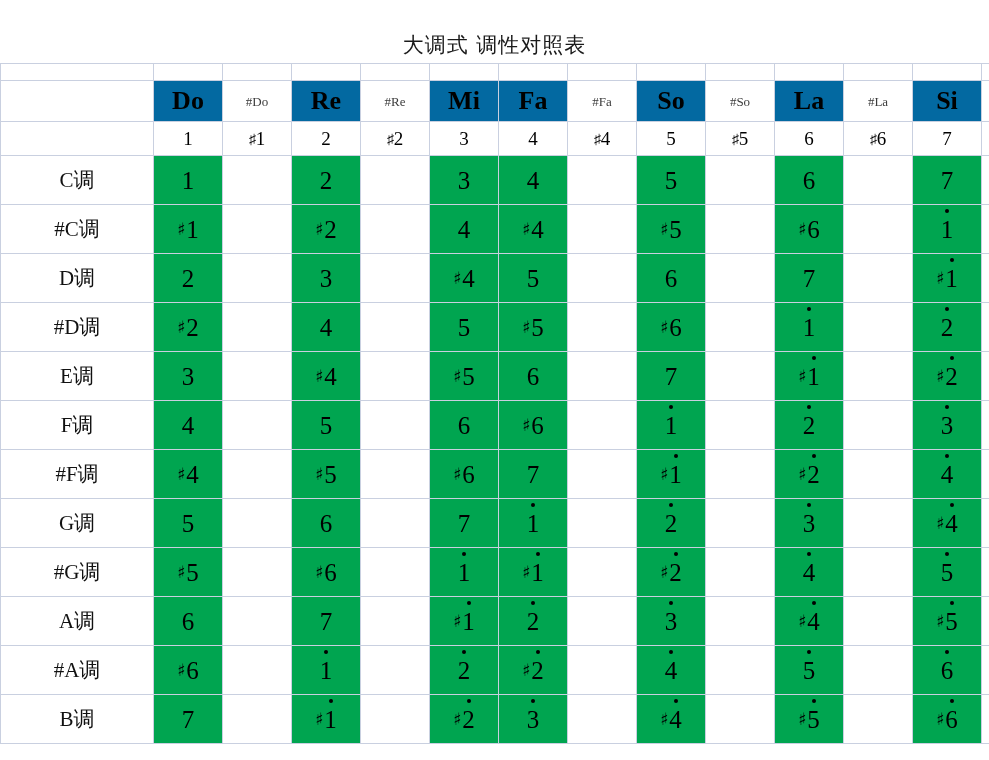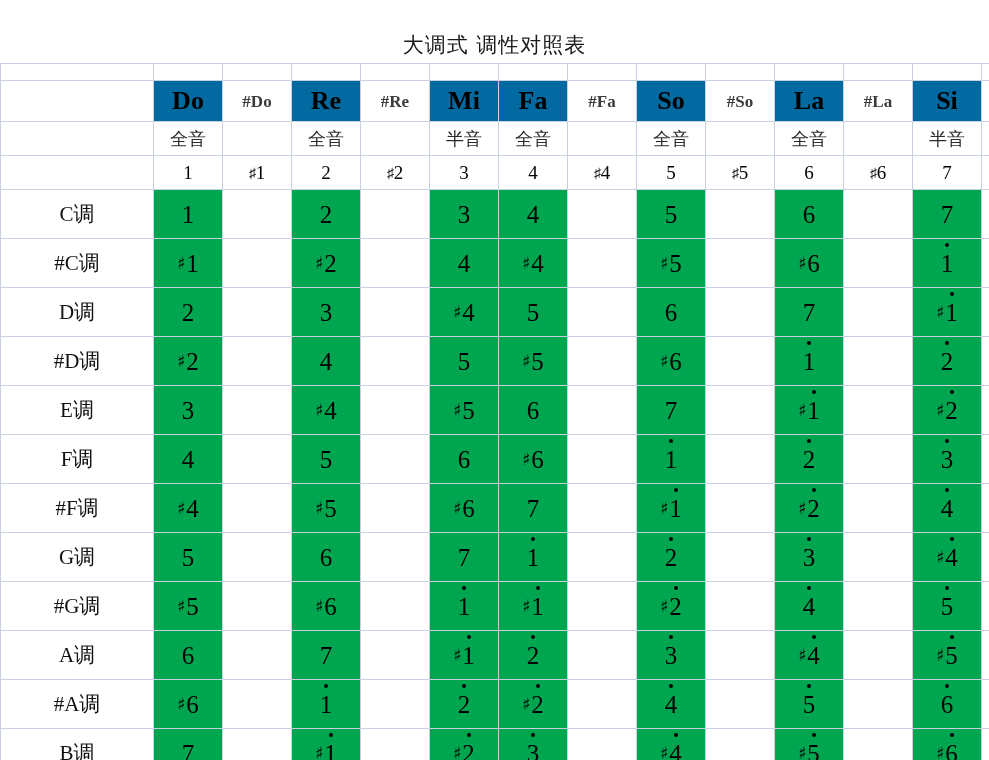--- a/index.html
+++ b/index.html
@@ -40,21 +40,21 @@
   .r-num{height:34px;}
   .r-data{height:49px;}
 
   
   .nm{
     font-size:26px;font-weight:700;line-height:1;
     font-family:"Liberation Serif","DejaVu Serif",serif;
   }
   .nm.hl{background:#0369a1;}
   .nm.sh{
-    font-size:17px;font-weight:700;color:#3b3b3b;
+    font-size:13px;font-weight:400;color:#3b3b3b;
   }
   .step{
     font-size:18px;color:#2b2b2b;
     font-family:"DejaVu Sans","Liberation Sans",sans-serif;
   }
   .deg{font-size:19px;}
   .deg .sp{font-size:14px;vertical-align:1px;}
 
   
   .keylabel{font-size:21px;color:#111;}
@@ -128,36 +128,20 @@
           <td class="nm hl">Mi</td>
           <td class="nm hl">Fa</td>
           <td class="nm sh">#Fa</td>
           <td class="nm hl">So</td>
           <td class="nm sh">#So</td>
           <td class="nm hl">La</td>
           <td class="nm sh">#La</td>
           <td class="nm hl">Si</td>
           <td></td>
         </tr>
-      <tr class="r-step" id="row-steps">
-          <td></td>
-          <td class="step">全音</td>
-          <td class="step"></td>
-          <td class="step">全音</td>
-          <td class="step"></td>
-          <td class="step">半音</td>
-          <td class="step">全音</td>
-          <td class="step"></td>
-          <td class="step">全音</td>
-          <td class="step"></td>
-          <td class="step">全音</td>
-          <td class="step"></td>
-          <td class="step">半音</td>
-          <td></td>
-        </tr>
       <tr class="r-num" id="row-degrees">
           <td></td>
           <td class="deg"><span>1</span></td>
           <td class="deg"><span class="sp">♯</span><span>1</span></td>
           <td class="deg"><span>2</span></td>
           <td class="deg"><span class="sp">♯</span><span>2</span></td>
           <td class="deg"><span>3</span></td>
           <td class="deg"><span>4</span></td>
           <td class="deg"><span class="sp">♯</span><span>4</span></td>
           <td class="deg"><span>5</span></td>

